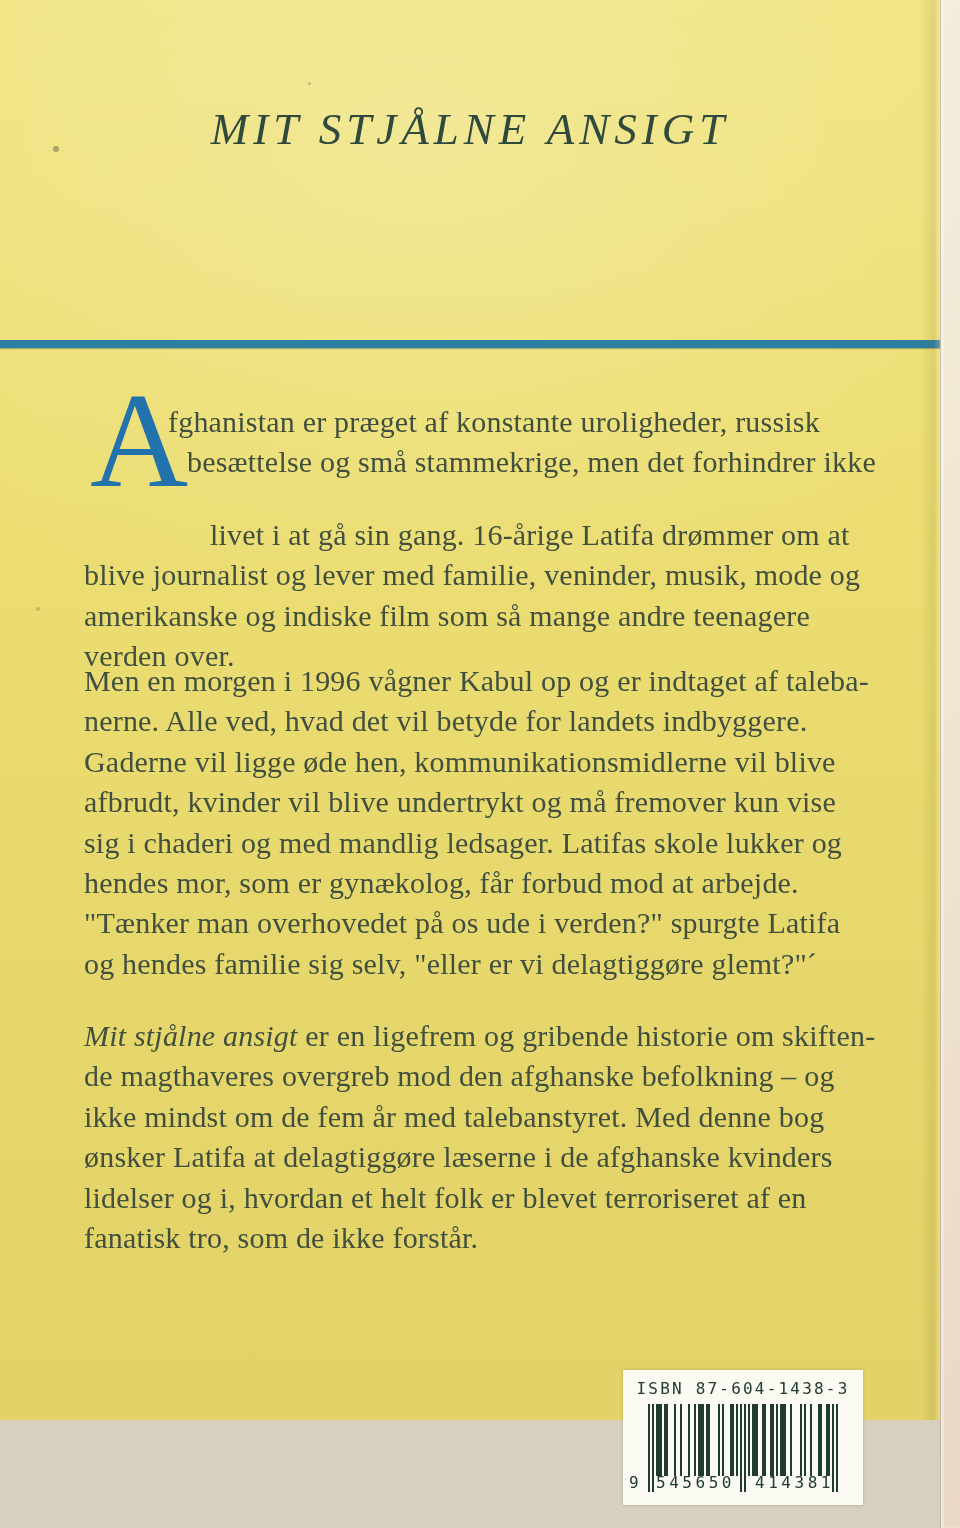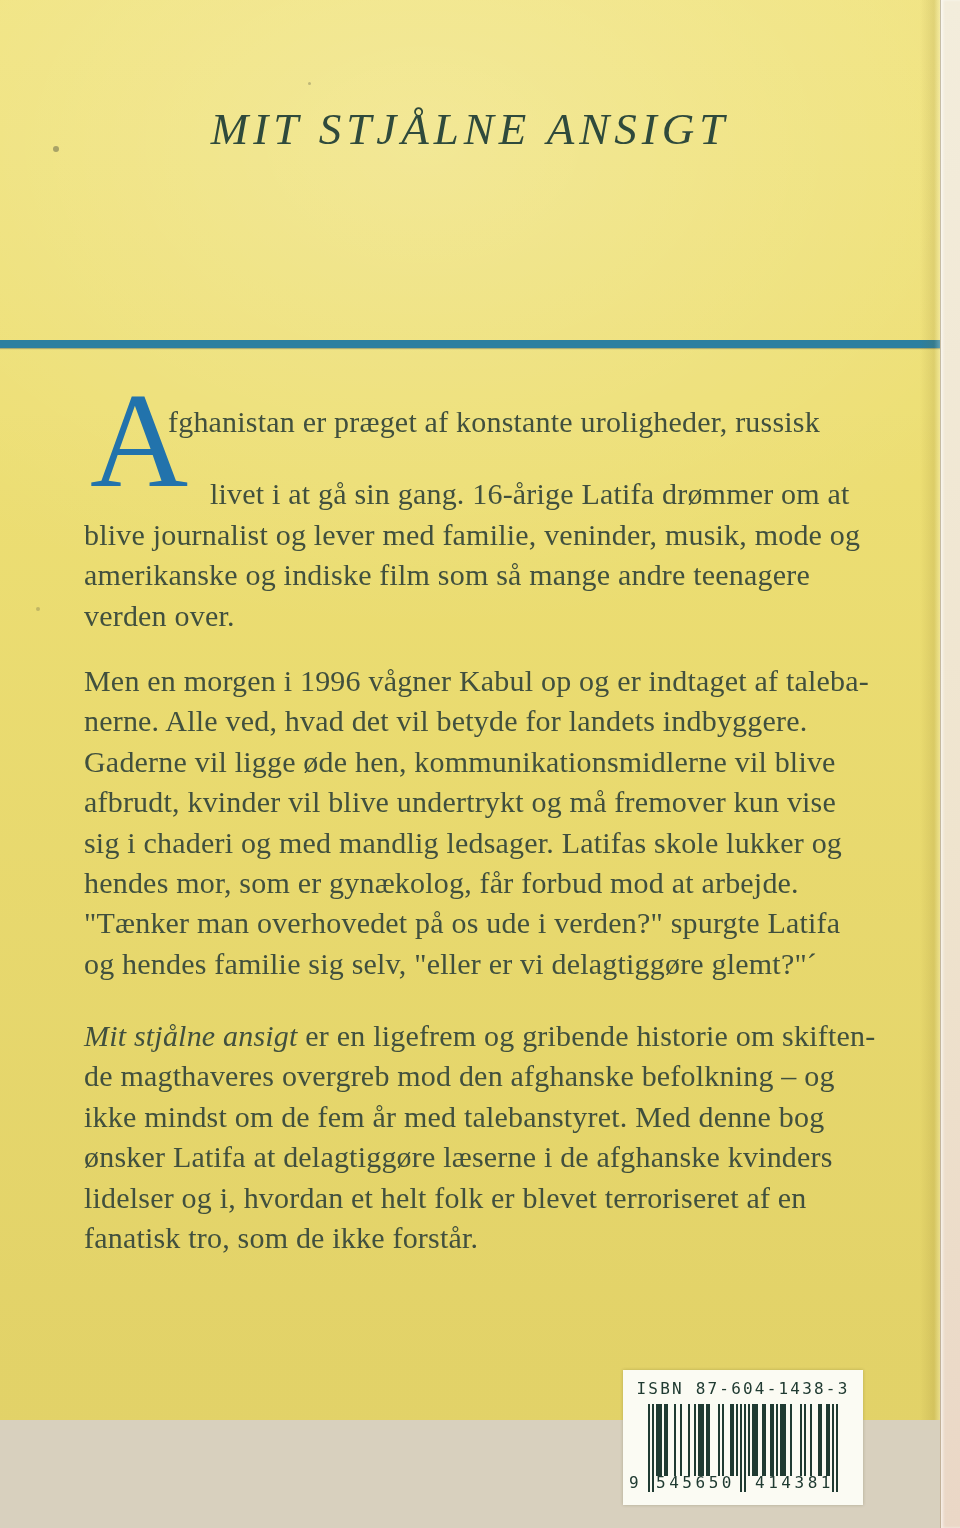--- a/index.html
+++ b/index.html
@@ -101,20 +101,21 @@
 
     <h1 class="title">MIT STJÅLNE ANSIGT</h1>
 
 
     <div class="rule"></div>
 
     <span class="dropcap">A</span>
 
     <div class="para p1">
         <div class="line" style="padding-left: 84px;">fghanistan er præget af konstante uroligheder, russisk</div>
+        <div class="line" style="padding-left: 103px;">besættelse og små stammekrige, men det forhindrer ikke</div>
         <div class="line" style="padding-left: 126px; margin-top: 32px;">livet i at gå sin gang. 16-årige Latifa drømmer om at</div>
         <div class="line">blive journalist og lever med familie, veninder, musik, mode og</div>
         <div class="line">amerikanske og indiske film som så mange andre teenagere</div>
         <div class="line">verden over.</div>
       </div>
 
     <div class="para p2">
         <div class="line">Men en morgen i 1996 vågner Kabul op og er indtaget af taleba-</div>
         <div class="line">nerne. Alle ved, hvad det vil betyde for landets indbyggere.</div>
         <div class="line">Gaderne vil ligge øde hen, kommunikationsmidlerne vil blive</div>

